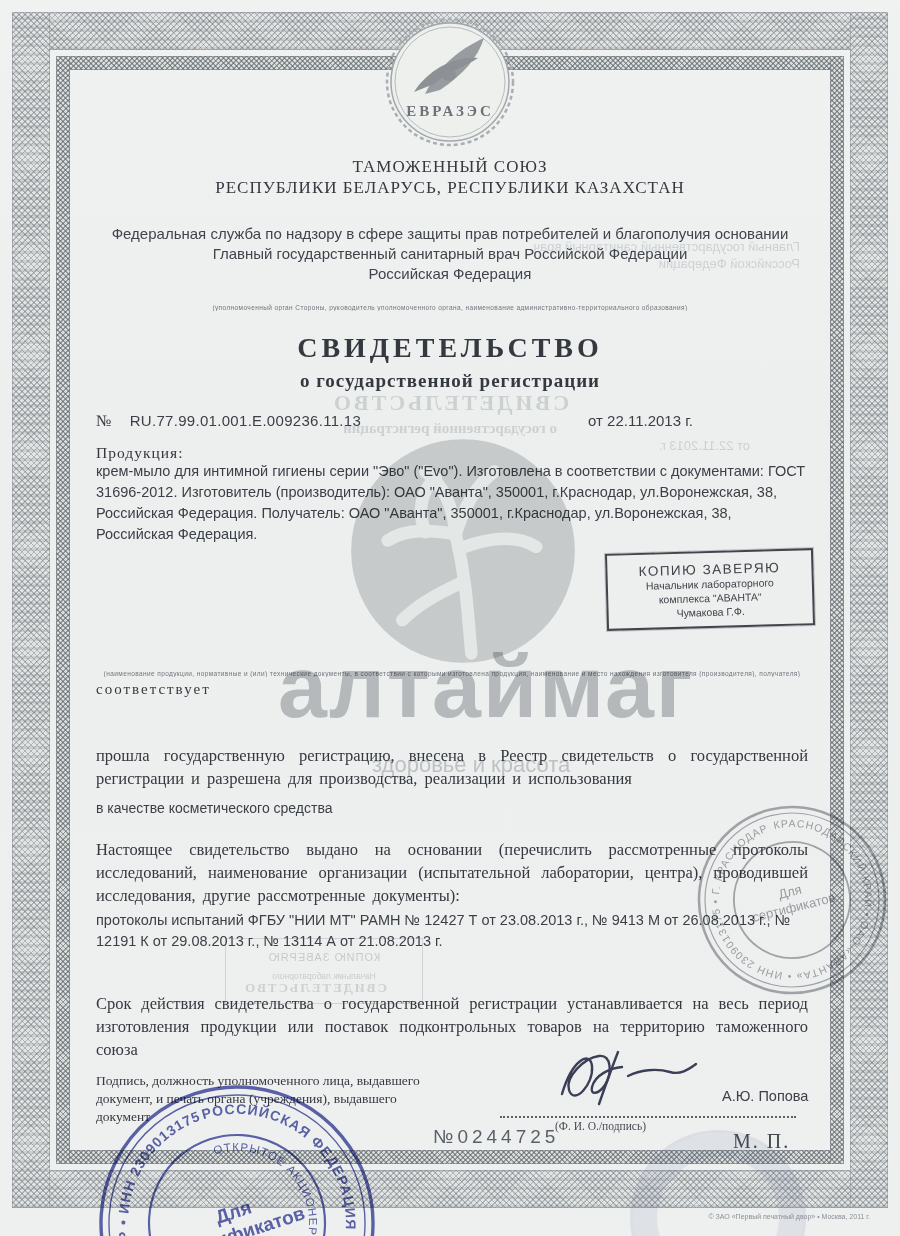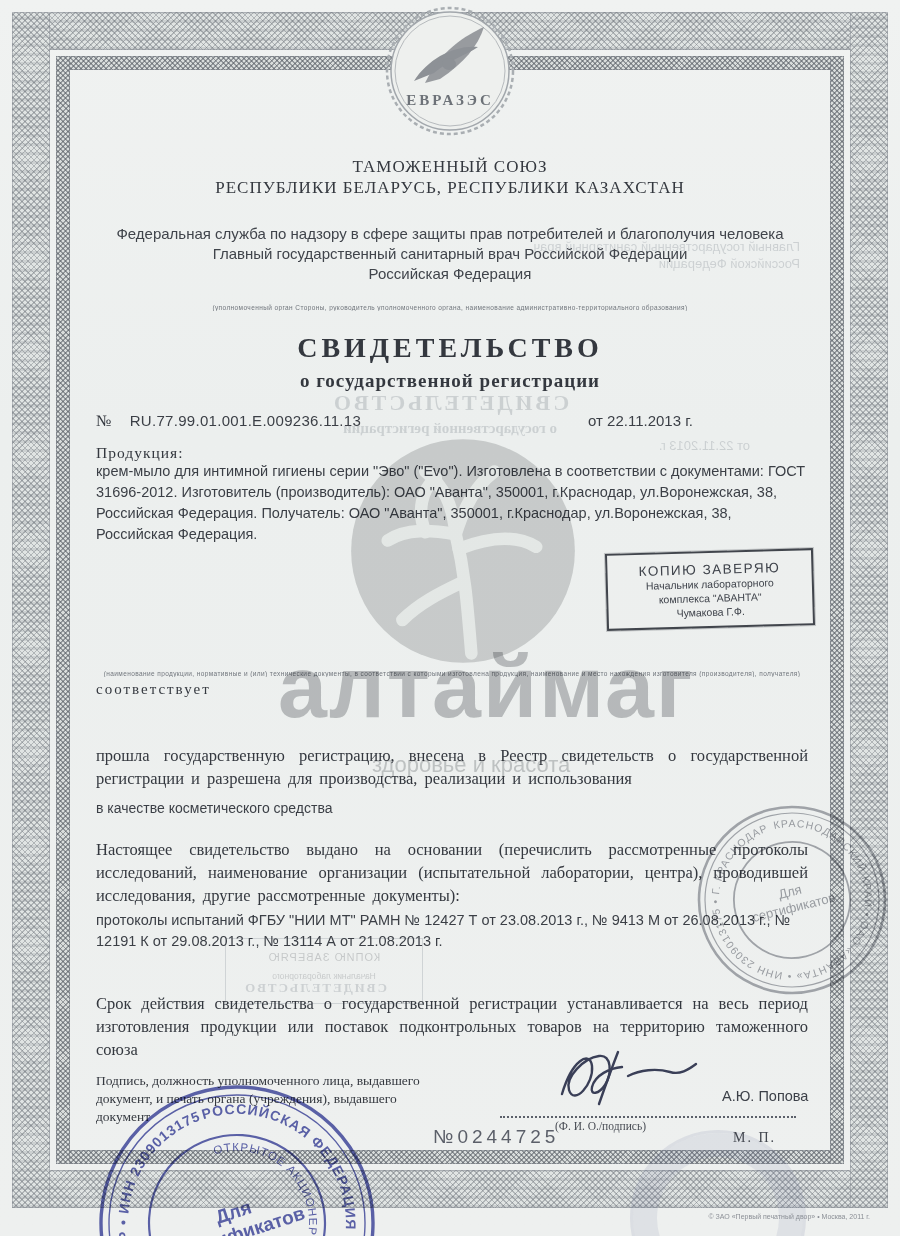--- a/index.html
+++ b/index.html
@@ -63,40 +63,40 @@
   <div class="abs serif ghost" style="left:270px;top:420px;width:360px;font-weight:bold;font-size:15px;text-align:center;">о государственной регистрации</div>
   <div class="abs sans ghost" style="left:470px;top:238px;width:330px;font-size:13px;line-height:17px;">Главный государственный санитарный врач Российской Федерации</div>
   <div class="abs sans ghost" style="left:590px;top:438px;width:160px;font-size:13px;">от  22.11.2013 г.</div>
   <div class="abs ghost" style="left:225px;top:938px;width:196px;height:56px;border:1.5px solid #6a7480;text-align:center;padding-top:8px;">
     <span class="sans" style="font-size:11px;letter-spacing:1px;">КОПИЮ ЗАВЕРЯЮ</span><br>
     <span class="sans" style="font-size:8.5px;">Начальник лабораторного</span>
   </div>
   <div class="abs serif ghost" style="left:150px;top:980px;width:330px;font-weight:bold;font-size:13px;letter-spacing:2px;text-align:center;">СВИДЕТЕЛЬСТВО</div>
   <div class="abs" style="left:630px;top:1130px;width:170px;height:170px;border:3px solid rgba(90,100,150,.13);border-radius:50%;box-shadow:inset 0 0 0 22px rgba(0,0,0,0), inset 0 0 0 24px rgba(90,100,150,.10);"></div>
 
-  <div class="abs" style="left:378px;top:1px;width:144px;height:140px;">
+  <div class="abs" style="left:378px;top:12px;width:144px;height:140px;">
     <svg width="144" height="140" viewBox="0 0 144 140">
       <circle cx="72" cy="70" r="63" fill="none" stroke="#a9aeb2" stroke-width="2.5" stroke-dasharray="4,3"></circle>
       <circle cx="72" cy="70" r="59" fill="#eef0ee" stroke="#a2a7ac" stroke-width="1.5"></circle>
       <circle cx="72" cy="70" r="55" fill="none" stroke="#b6babd" stroke-width="1"></circle>
       <g fill="#7d8187" opacity="0.85">
         <path d="M36,80 C50,58 76,44 100,46 C88,54 70,60 56,72 Z"></path>
         <path d="M47,82 C62,50 88,34 106,26 C100,45 86,62 62,78 Z" opacity="0.9"></path>
         <ellipse cx="71" cy="63" rx="7" ry="6"></ellipse>
       </g>
       <text x="72" y="104" text-anchor="middle" font-family="Liberation Serif, serif" font-size="15" font-weight="bold" letter-spacing="3" fill="#6d7278">ЕВРАЗЭС</text>
     </svg>
   </div>
 
   <div class="abs serif caps-head" style="left:96px;top:156px;width:708px;">
     <div>ТАМОЖЕННЫЙ СОЮЗ</div>
     <div>РЕСПУБЛИКИ БЕЛАРУСЬ, РЕСПУБЛИКИ КАЗАХСТАН</div>
   </div>
   <div class="abs sans agency" style="left:80px;top:224px;width:740px;">
-    <div>Федеральная служба по надзору в сфере защиты прав потребителей и благополучия человека</div>
+    <div>Федеральная служба по надзору в сфере защиты прав потребителей и благополучия основании</div>
     <div>Главный государственный санитарный врач Российской Федерации</div>
     <div>Российская Федерация</div>
   </div>
   <div class="abs fineprint" style="left:96px;top:304px;width:708px;">(уполномоченный орган Стороны, руководитель уполномоченного органа, наименование административно-территориального образования)</div>
 
   <div class="abs serif doc-title" style="left:96px;top:332px;width:708px;">СВИДЕТЕЛЬСТВО</div>
   <div class="abs serif doc-subtitle" style="left:96px;top:370px;width:708px;">о государственной регистрации</div>
 
   <div class="abs" style="left:96px;top:412px;width:708px;">
     <span class="serif" style="font-size:16px;">№</span>
@@ -135,21 +135,21 @@
         <path d="M76,30 C88,24 104,22 118,26 C128,29 136,24 144,18"></path>
       </g>
     </svg>
   </div>
   <div class="abs sans" style="left:722px;top:1088px;font-size:14.5px;color:#3c4048;">А.Ю. Попова</div>
 
   <div class="abs" style="left:500px;top:1116px;width:296px;border-top:2px dotted #5b606a;"></div>
   <div class="abs serif" style="left:555px;top:1120px;width:190px;font-size:11.5px;text-align:left;color:#484c54;">(Ф. И. О./подпись)</div>
 
   <div class="abs mono" style="left:386px;top:1126px;font-size:19px;letter-spacing:4px;color:#5b5f69;">№0244725</div>
-  <div class="abs serif" style="left:733px;top:1130px;font-size:14px;letter-spacing:2px;color:#43474f;">М. П.</div>
+  <div class="abs serif" style="left:733px;top:1130px;font-size:20px;letter-spacing:2px;color:#43474f;">М. П.</div>
 
   <div class="abs multiply" style="left:348px;top:436px;width:230px;height:230px;opacity:.52;">
     <svg width="230" height="230" viewBox="0 0 220 220">
       <circle cx="110" cy="110" r="107" fill="#b2b4b5"></circle>
       <g fill="none" stroke="#eef0ee" stroke-width="12" stroke-linecap="round">
         <path d="M118,208 C114,160 112,132 103,94"></path>
         <path d="M109,140 C88,150 68,160 52,176"></path>
         <path d="M103,94 C80,90 56,88 38,100"></path>
         <path d="M74,92 C66,72 70,52 84,40"></path>
         <path d="M103,94 C100,66 92,48 74,34"></path>

